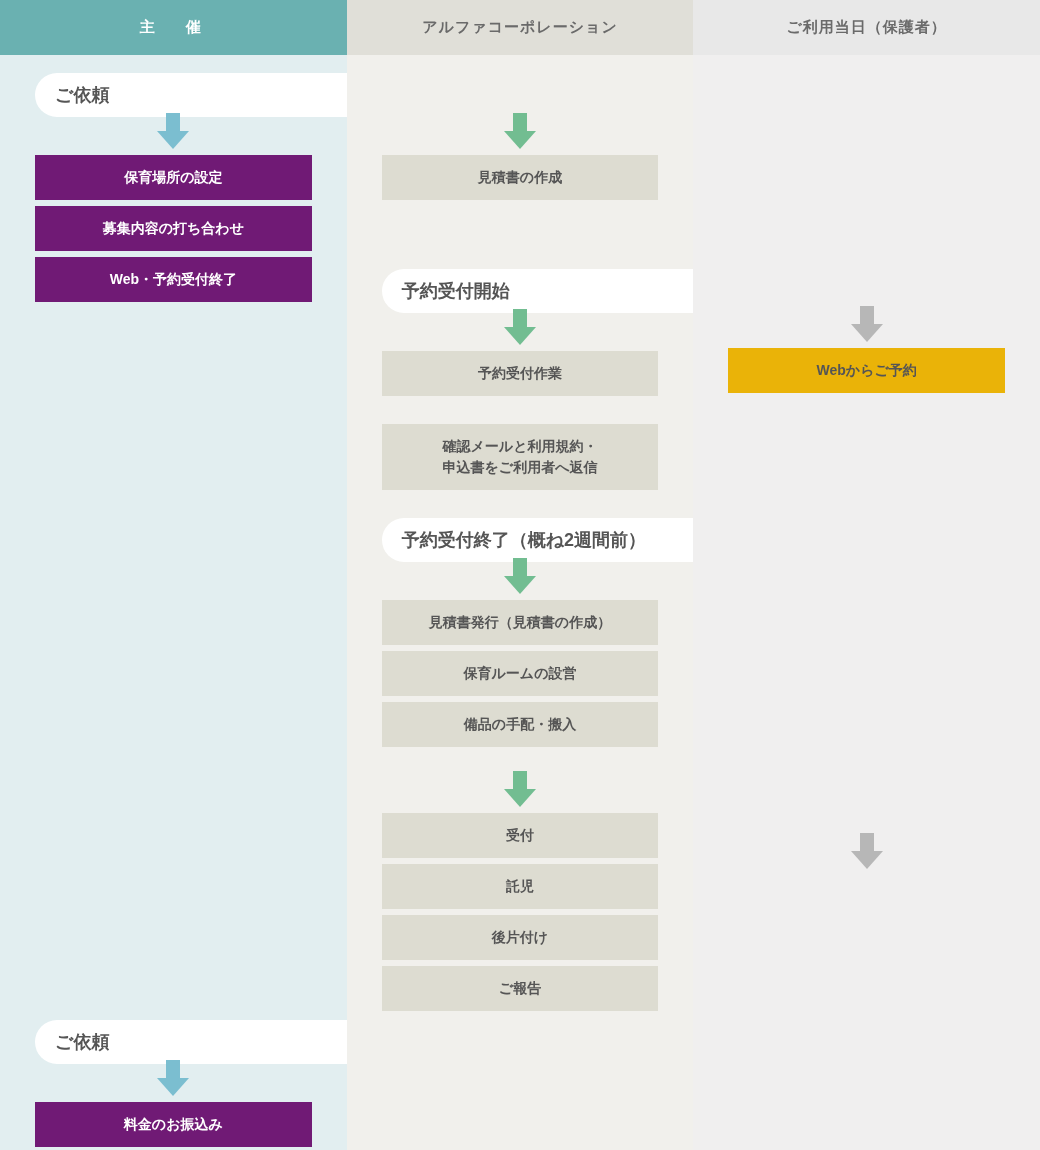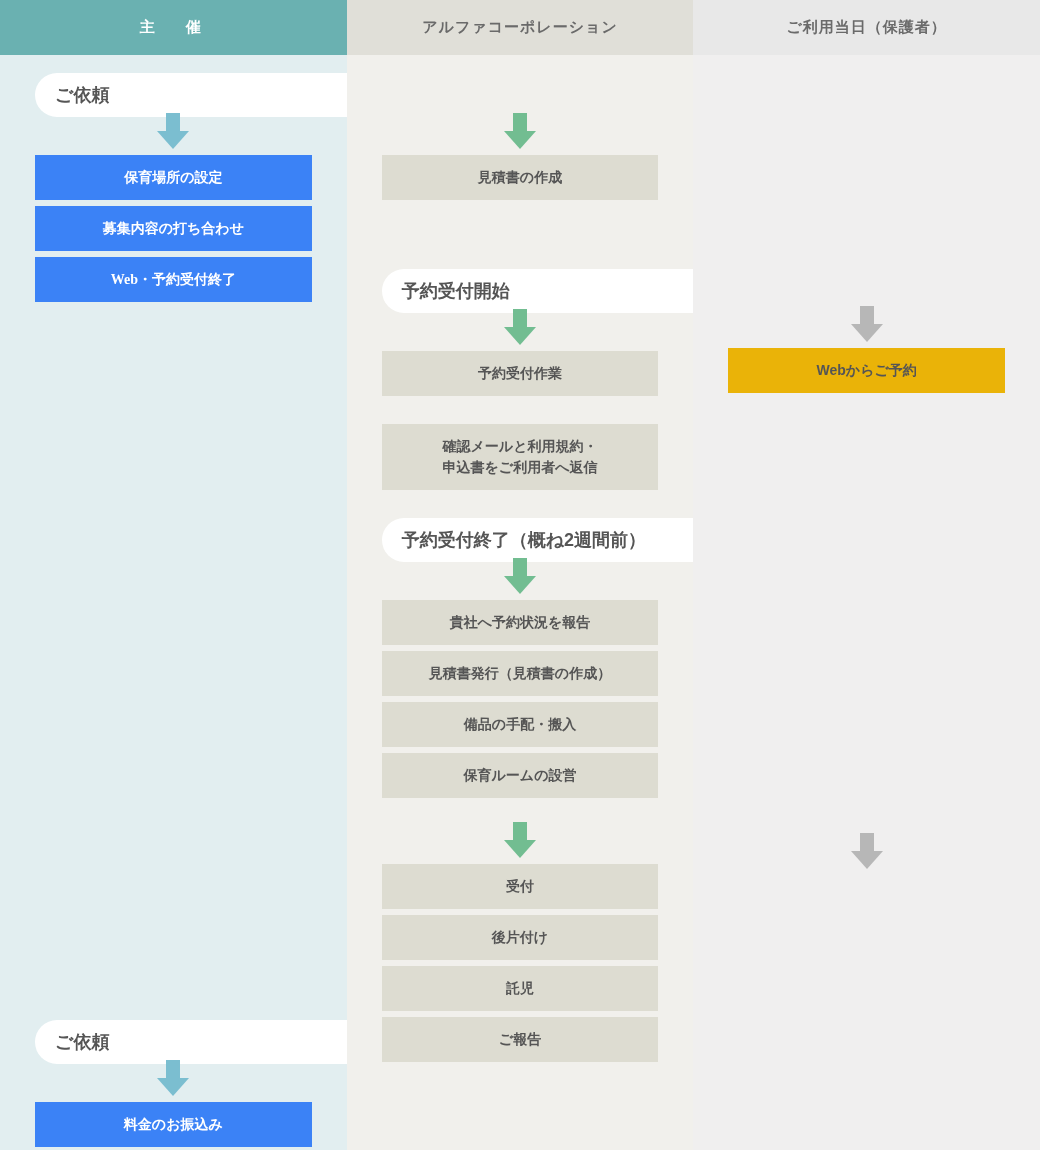--- a/index.html
+++ b/index.html
@@ -51,21 +51,21 @@
     }
 
     .box {
       padding: 12px 10px;
       text-align: center;
       font-size: 14px;
       font-weight: bold;
       margin: 6px 0;
       line-height: 1.5;
     }
-    .box-teal { background: #3b82f6; color: #fff; font-family: Liberation Serif, serif; }
+    .box-teal { background: #701a75; color: #fff; }
     .box-beige { background: #dddcd1; color: #555; }
     .box-grey { background: #eab308; color: #555; }
 
     .arrow {
       display: block;
       margin: 4px auto;
       width: 28px;
       height: 36px;
       position: relative;
     }
@@ -142,31 +142,30 @@
       <div class="box box-beige">予約受付作業</div>
       <div class="box box-beige" style="white-space:pre-line;margin-top:28px;"><span>確認メールと利用規約・
 申込書をご利用者へ返信</span></div>
 
       <div class="spacer" style="--h:14px;"></div>
 
       <div style="position:relative; height:44px;">
         <div class="bubble" style="position:absolute; left:0; width:calc(200% + 35px); top:0;">予約受付終了（概ね2週間前）</div>
       </div>
       <span class="arrow arrow-green"></span>
-      <div class="box box-beige">貴社へ予約状況を報告</div>
       <div class="box box-beige">見積書発行（見積書の作成）</div>
+      <div class="box box-beige">保育ルームの設営</div>
       <div class="box box-beige">備品の手配・搬入</div>
-      <div class="box box-beige">保育ルームの設営</div>
 
       <div class="spacer" style="--h:14px;"></div>
 
       <span class="arrow arrow-green"></span>
       <div class="box box-beige">受付</div>
+      <div class="box box-beige">託児</div>
       <div class="box box-beige">後片付け</div>
-      <div class="box box-beige">託児</div>
       <div class="box box-beige">ご報告</div>
 
       <div class="spacer" style="--h:58px;"></div>
 
     </div>
   </div>
 
   <div class="col col-user">
     <div class="header header-user">ご利用当日（保護者）</div>
     <div class="content">

